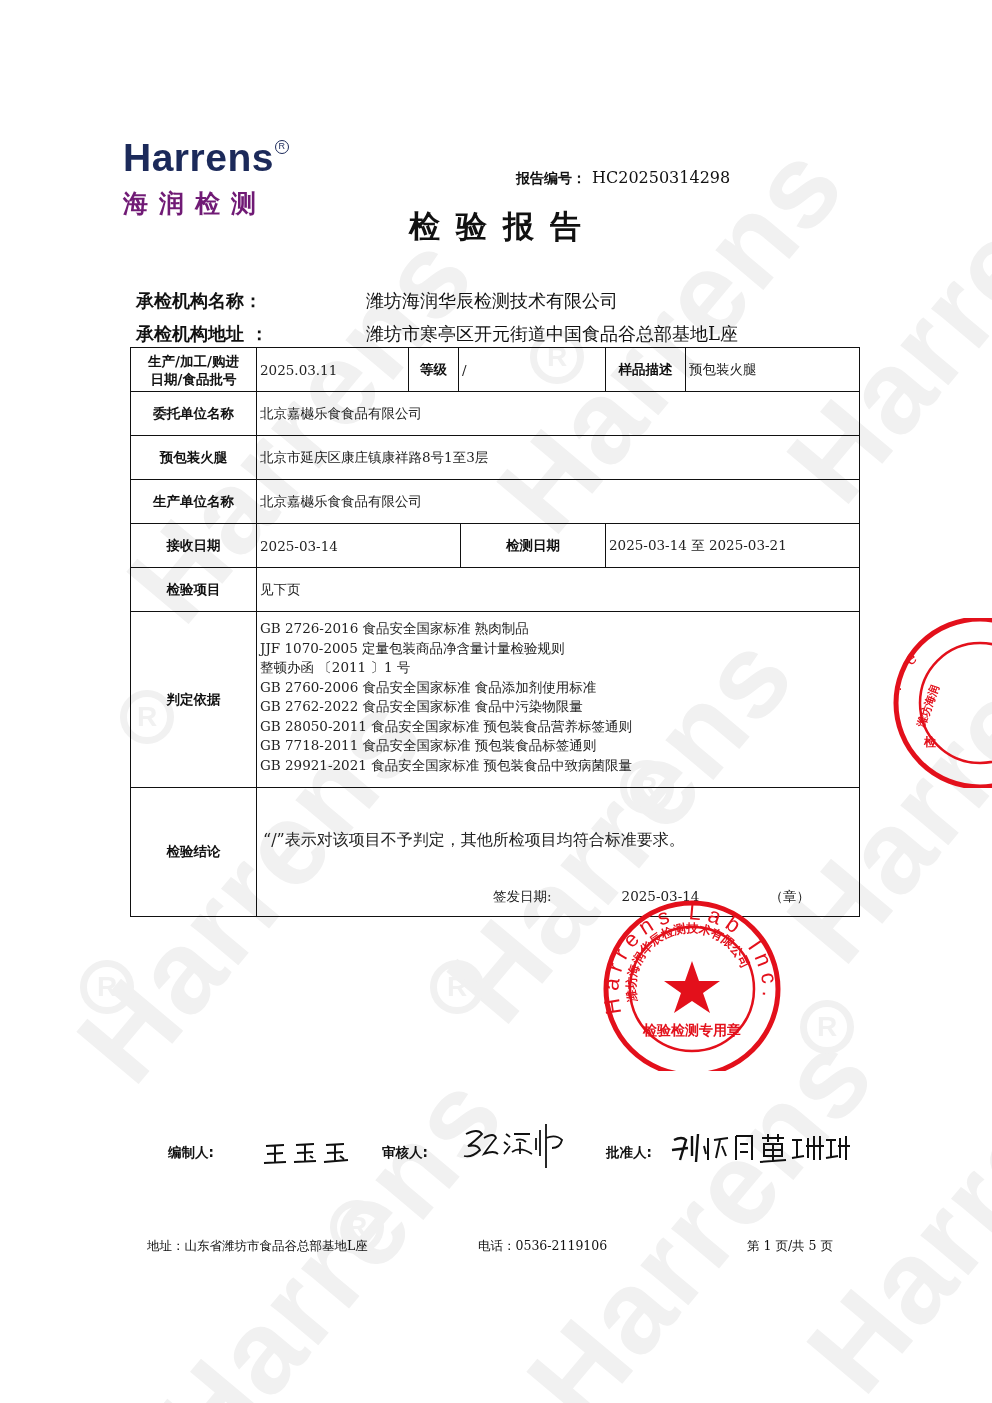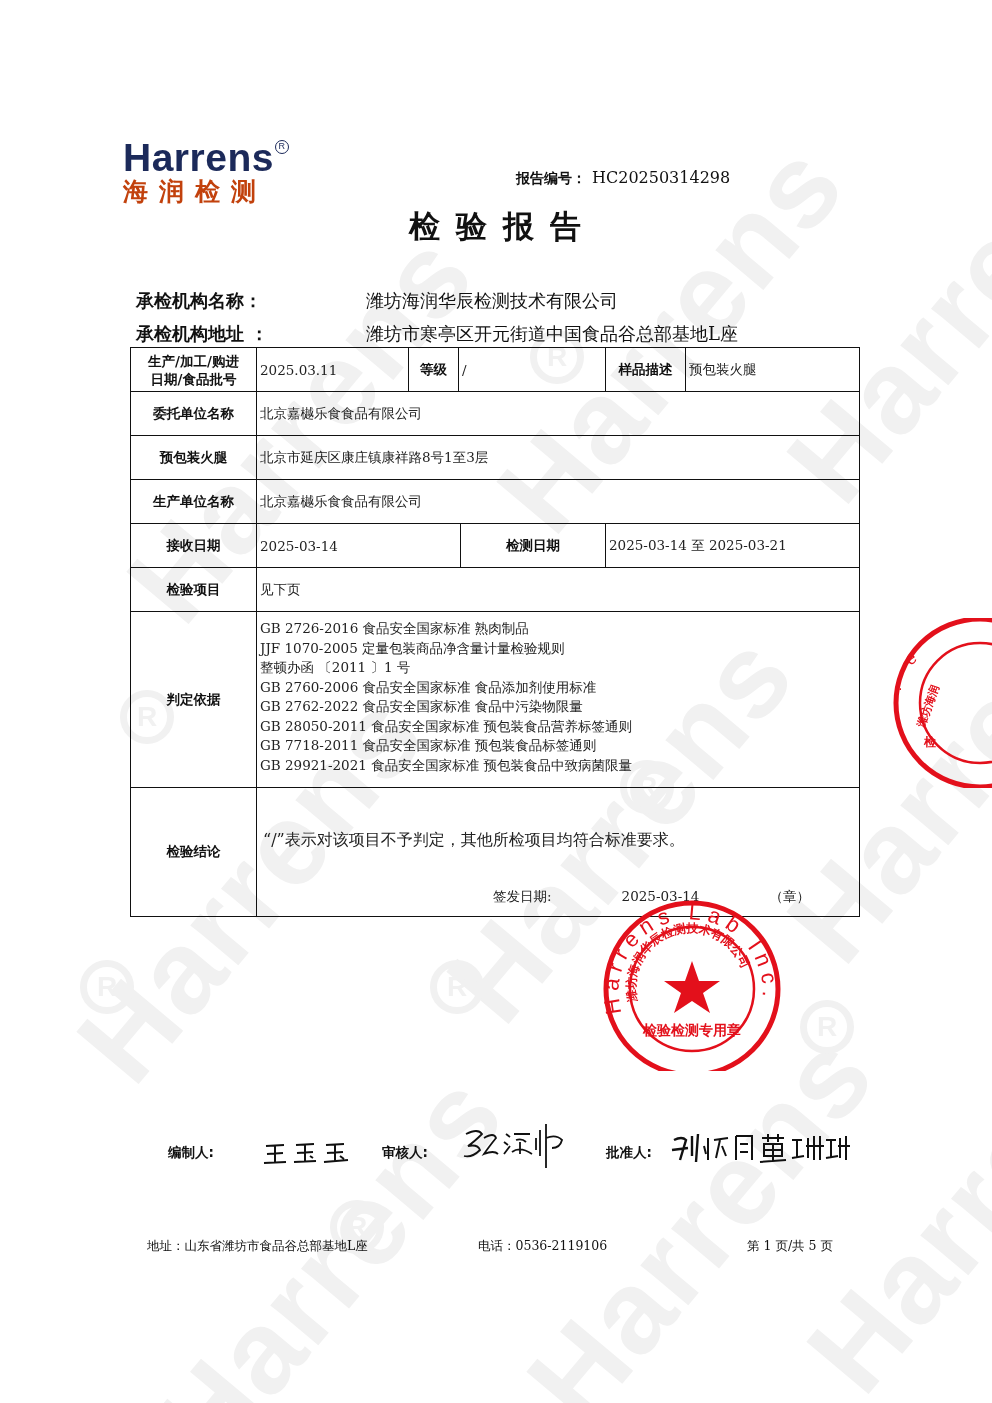--- a/index.html
+++ b/index.html
@@ -6,21 +6,21 @@
   html, body { width: 992px; height: 1403px; background: #ffffff; overflow: hidden; }
   body { position: relative; font-family: "DejaVu Serif", "Liberation Serif", serif; color: #111; }
 
   .watermark { position: absolute; inset: 0; pointer-events: none; overflow: hidden; z-index: 0; }
   .wm-text { position: absolute; font-family: "Liberation Sans", sans-serif; font-weight: bold; font-size: 118px; color: #f1f1f1; transform: rotate(-50deg); transform-origin: left top; white-space: nowrap; letter-spacing: 2px; }
   .wm-reg { position: absolute; width: 54px; height: 54px; border: 7px solid #f1f1f1; border-radius: 50%; color: #f1f1f1; font-family: "Liberation Sans", sans-serif; font-weight: bold; font-size: 28px; text-align: center; line-height: 40px; }
 
   .logo { position: absolute; left: 123px; top: 138px; z-index: 2; }
   .logo-en { font-family: "Liberation Sans", sans-serif; font-weight: bold; font-size: 39px; color: #1c2a5a; letter-spacing: 0.5px; line-height: 40px; }
   .logo-reg { font-family: "Liberation Sans", sans-serif; font-size: 13px; font-weight: normal; color: #1c2a5a; vertical-align: top; position: relative; top: 2px; margin-left: 1px; border: 1.5px solid #1c2a5a; border-radius: 50%; display: inline-block; width: 14px; height: 14px; line-height: 11px; text-align: center; font-size: 9px; }
-  .logo-cn { font-family: "DejaVu Sans", sans-serif; font-weight: bold; font-size: 25px; color: #c2410c; letter-spacing: 11px; line-height: 28px; margin-top: 0px; }
+  .logo-cn { font-family: "DejaVu Sans", sans-serif; font-weight: bold; font-size: 25px; color: #701a75; letter-spacing: 11px; line-height: 28px; margin-top: 12px; }
 
   .report-no { position: absolute; left: 516px; top: 168px; font-size: 15px; z-index: 2; }
   .report-no .lbl { font-family: "DejaVu Sans", sans-serif; font-size: 14px; font-weight: bold; }
   .report-no .val { font-family: "DejaVu Serif", serif; font-size: 16px; margin-left: 6px; }
 
   .title { position: absolute; left: 0; width: 992px; top: 206px; text-align: center; font-family: "DejaVu Sans", sans-serif; font-weight: bold; font-size: 31px; letter-spacing: 16px; z-index: 2; padding-left: 14px; }
 
   .org { position: absolute; left: 136px; font-size: 18px; z-index: 2; }
   .org .lbl { font-family: "DejaVu Sans", sans-serif; font-weight: bold; display: inline-block; width: 230px; }
   .org .val { font-family: "DejaVu Serif", serif; }

